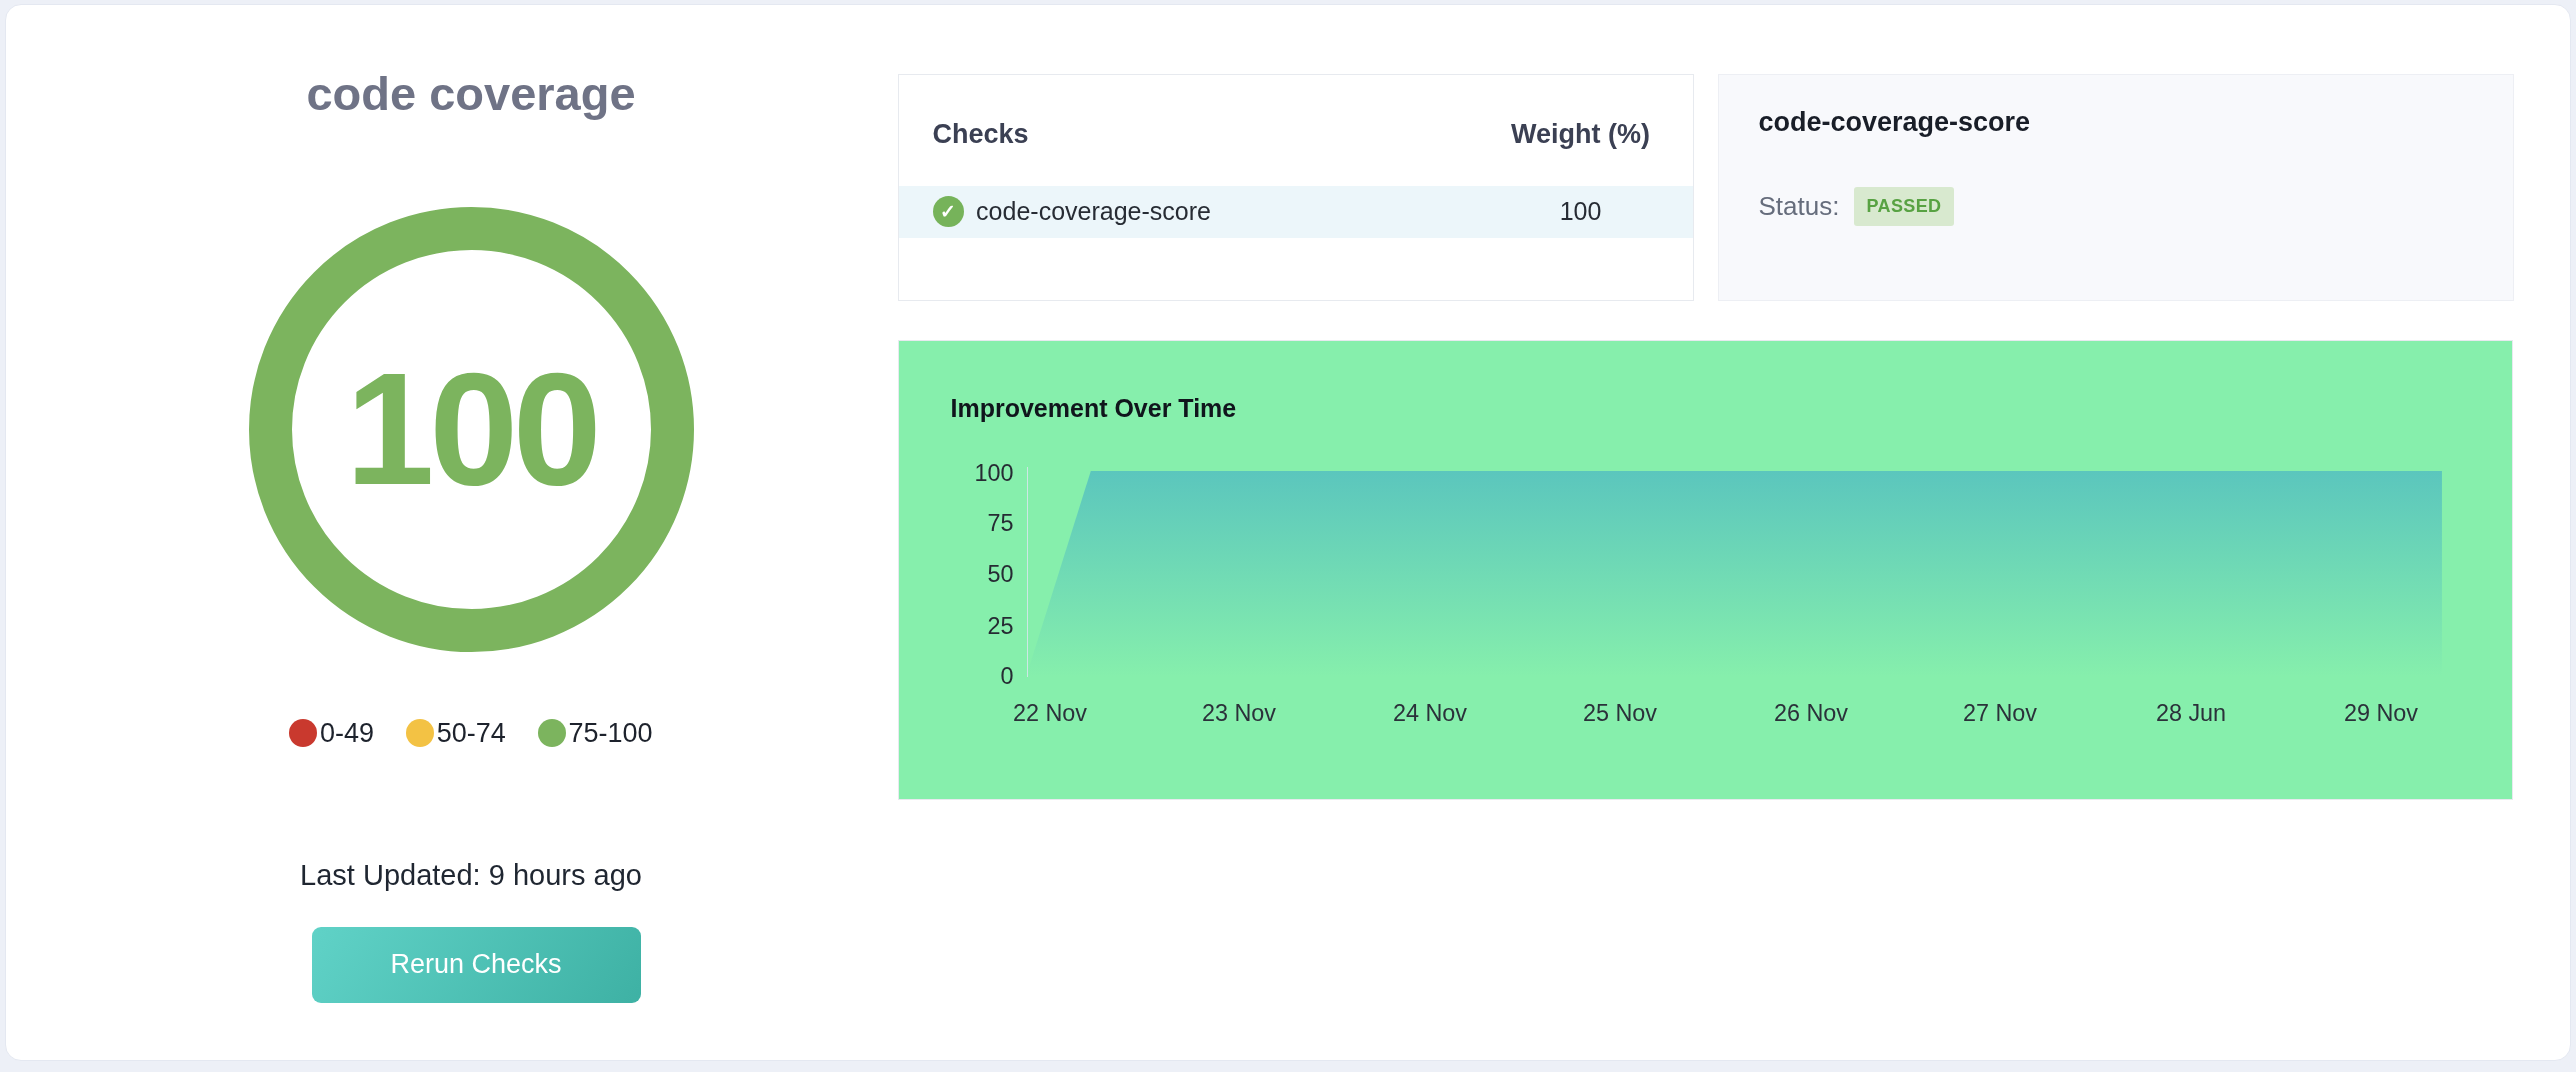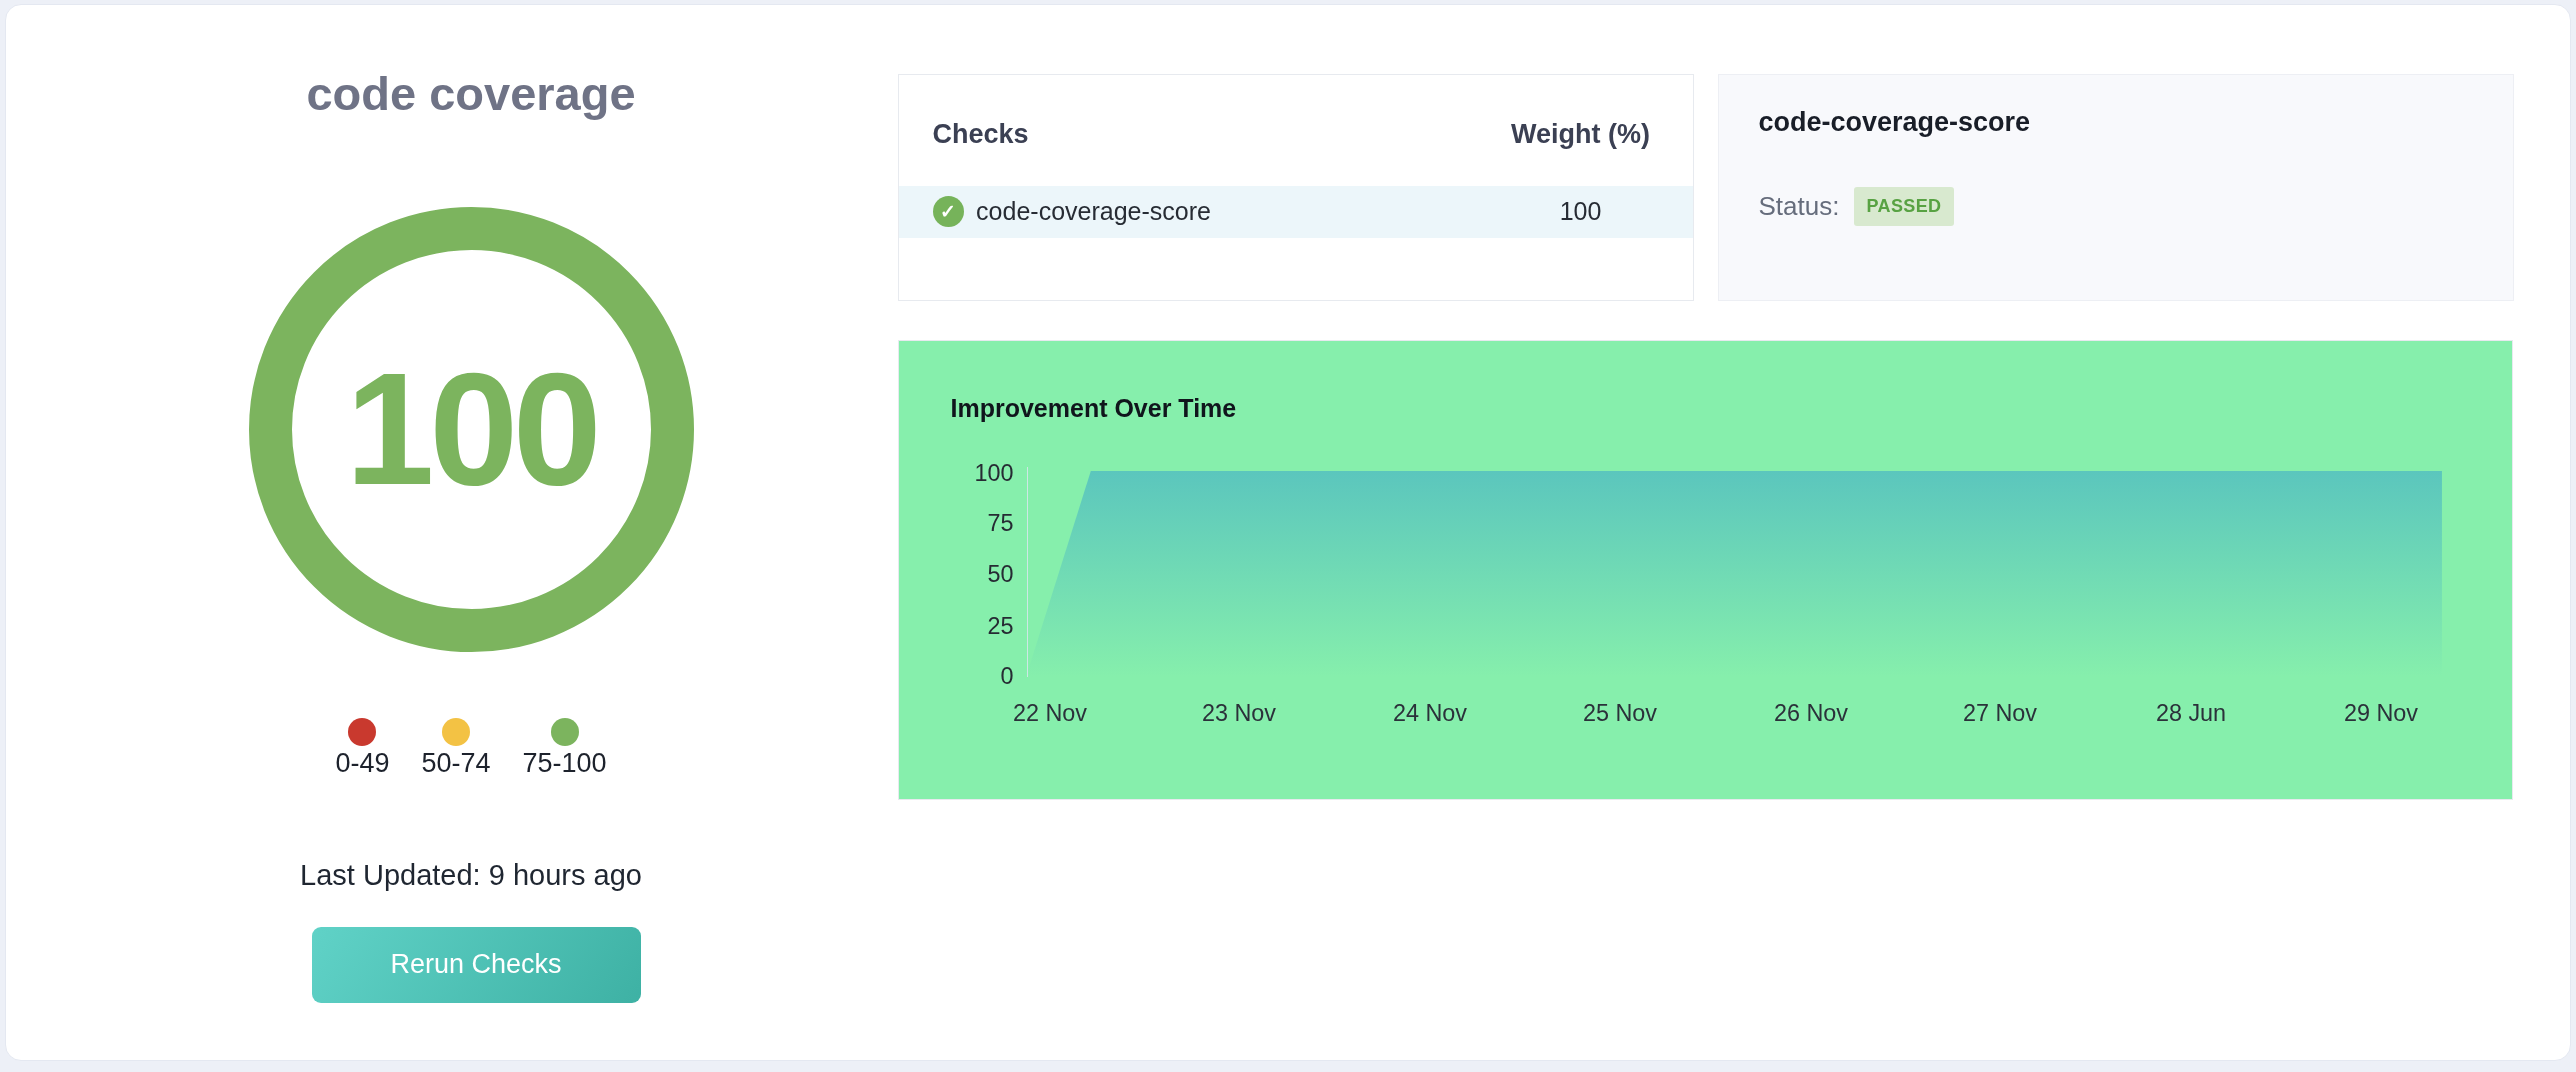--- a/index.html
+++ b/index.html
@@ -25,21 +25,21 @@
     display:flex;align-items:center;justify-content:center;
   }
   .gauge-score{
     font-size:160px;font-weight:600;color:#7cb45e;letter-spacing:-5.4px;
     line-height:1;
   }
   .legend{
     position:absolute;left:162px;top:713px;width:607px;
     display:flex;justify-content:center;gap:32px;align-items:center;
   }
-  .legend-item{display:flex;align-items:center;gap:2.7px;flex-direction:column;}
+  .legend-item{display:flex;align-items:center;gap:2.7px;}
   .legend-dot{width:28px;height:28px;border-radius:50%;flex:0 0 auto;}
   .dot-red{background:#c9392e;}
   .dot-yellow{background:#f3c244;}
   .dot-green{background:#7cb45e;}
   .legend-label{font-size:27px;color:#1d222c;}
   .last-updated{
     position:absolute;left:162px;top:854px;width:607px;
     text-align:center;font-size:29px;color:#1f2631;
   }
   .rerun-button{

